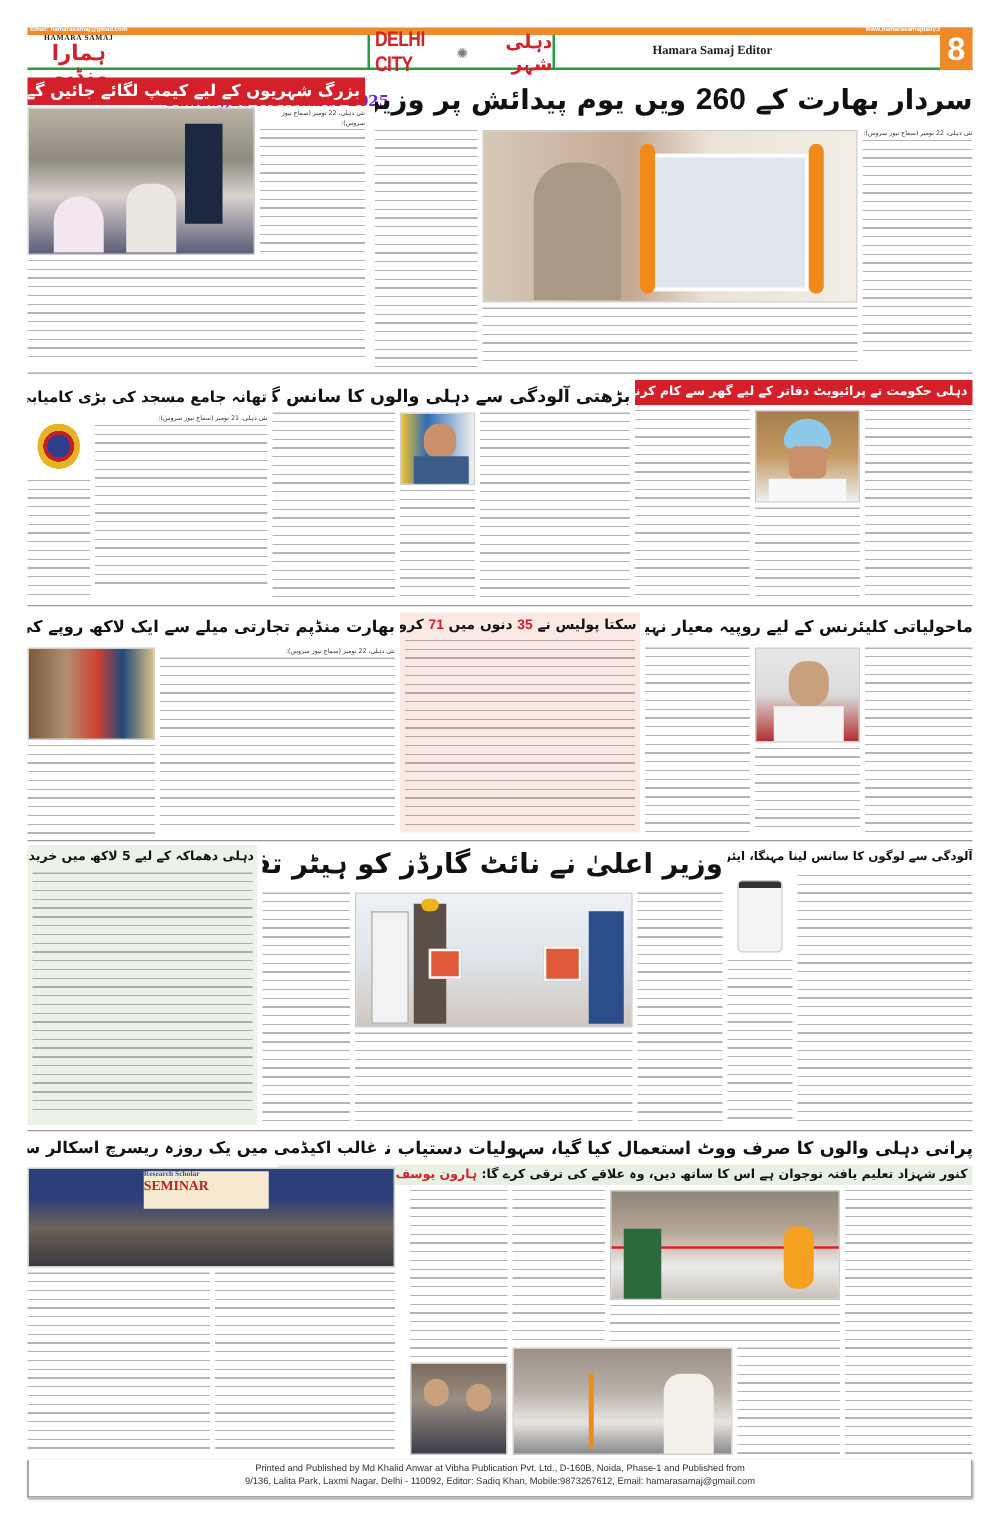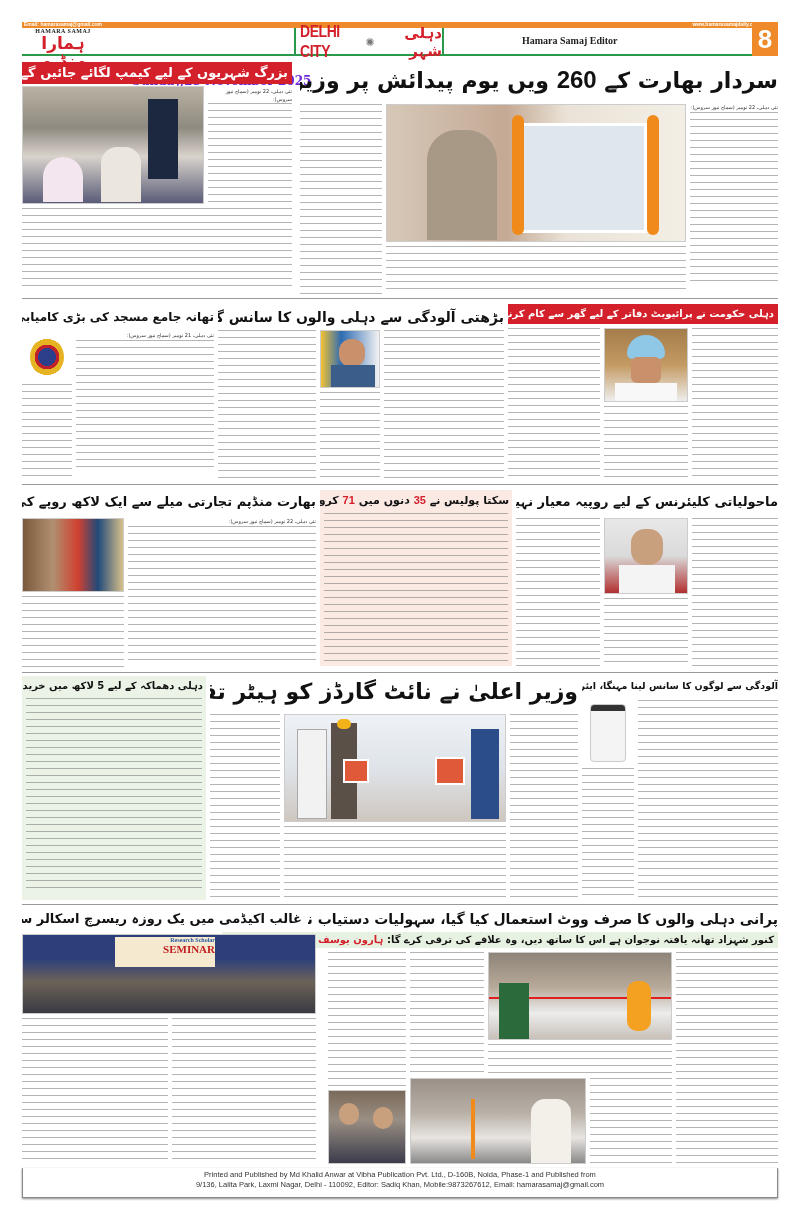--- a/index.html
+++ b/index.html
@@ -197,21 +197,21 @@
     <div class="lines" style="margin:2px 4px;height:196px;"></div>
   </div>
 
   <div class="rule" style="left:0;top:882px;width:756px;height:1px;"></div>
 
   <div class="box urdu hl" style="left:286px;top:886px;width:470px;height:22px;font-size:14px;line-height:22px;">
     <span>پرانی دہلی والوں کا صرف ووٹ استعمال کیا گیا، سہولیات دستیاب نہیں کرائیں:</span>
     
   </div>
   <div class="box urdu hl" style="left:200px;top:910px;width:556px;height:16px;font-size:10px;line-height:16px;background:#e7f1e1;padding:0 4px;">
-    <span>کنور شہزاد تھانہ یافتہ نوجوان ہے اس کا ساتھ دیں، وہ علاقے کی ترقی کرے گا:</span>
+    <span>کنور شہزاد تعلیم یافتہ نوجوان ہے اس کا ساتھ دیں، وہ علاقے کی ترقی کرے گا:</span>
     <span class="red">ہارون یوسف</span>
   </div>
   <div class="photo" style="left:466px;top:930px;width:184px;height:88px;background:linear-gradient(180deg,#8e8478 0%,#b8aa9a 40%,#ececec 70%,#c8c0b8 100%);">
     <div style="position:absolute;left:0;top:44px;width:184px;height:2px;background:#e02020;"></div>
     <div style="position:absolute;left:138px;top:28px;width:24px;height:50px;background:#f4a020;border-radius:10px;"></div>
     <div style="position:absolute;left:10px;top:30px;width:30px;height:58px;background:#2b6a3a;"></div>
   </div>
   <div class="box lines" style="left:654px;top:930px;width:102px;height:212px;"></div>
   <div class="box lines" style="left:466px;top:1022px;width:184px;height:30px;"></div>
   <div class="photo" style="left:388px;top:1056px;width:176px;height:86px;background:linear-gradient(180deg,#9a9088 0%,#b8b0a6 40%,#e8e4e0 70%,#8a8a8a 100%);">
@@ -223,21 +223,21 @@
   <div class="photo" style="left:306px;top:1068px;width:78px;height:74px;background:linear-gradient(180deg,#7a6a5a 0%,#9a8f84 40%,#3b3b4a 100%);">
     <div style="position:absolute;left:10px;top:12px;width:20px;height:22px;background:#c9a07e;border-radius:10px;"></div>
     <div style="position:absolute;left:44px;top:16px;width:20px;height:22px;background:#c9a07e;border-radius:10px;"></div>
   </div>
   <div class="box lines" style="left:306px;top:930px;width:78px;height:134px;"></div>
 
   <div class="box urdu hl" style="left:0;top:886px;width:280px;height:22px;font-size:13px;line-height:22px;">
     <span>غالب اکیڈمی میں یک روزہ ریسرچ اسکالر سیمینار کا انعقاد</span>
   </div>
   <div class="photo" style="left:0;top:912px;width:294px;height:80px;background:linear-gradient(180deg,#2c3f7a 0%,#2c3f7a 30%,#6c6258 60%,#3a3a42 100%);">
-    <div style="position:absolute;left:92px;top:2px;width:100px;height:30px;background:#f5e9d0;text-align:right;">
+    <div style="position:absolute;left:92px;top:2px;width:100px;height:30px;background:#f5e9d0;text-align:left;">
       <div style="font:bold 6px 'Liberation Serif',serif;color:#2a5aa0;">Research Scholar</div>
       <div style="font:bold 11px 'Liberation Serif',serif;color:#c02020;line-height:12px;">SEMINAR</div>
     </div>
   </div>
   <div class="box lines" style="left:150px;top:996px;width:144px;height:146px;"></div>
   <div class="box lines" style="left:0;top:996px;width:146px;height:146px;"></div>
 
   <div class="footer">
     <div>Printed and Published by Md Khalid Anwar at Vibha Publication Pvt. Ltd., D-160B, Noida, Phase-1 and Published from</div>
     <div>9/136, Lalita Park, Laxmi Nagar, Delhi - 110092, Editor: Sadiq Khan, Mobile:9873267612, Email: hamarasamaj@gmail.com</div>

